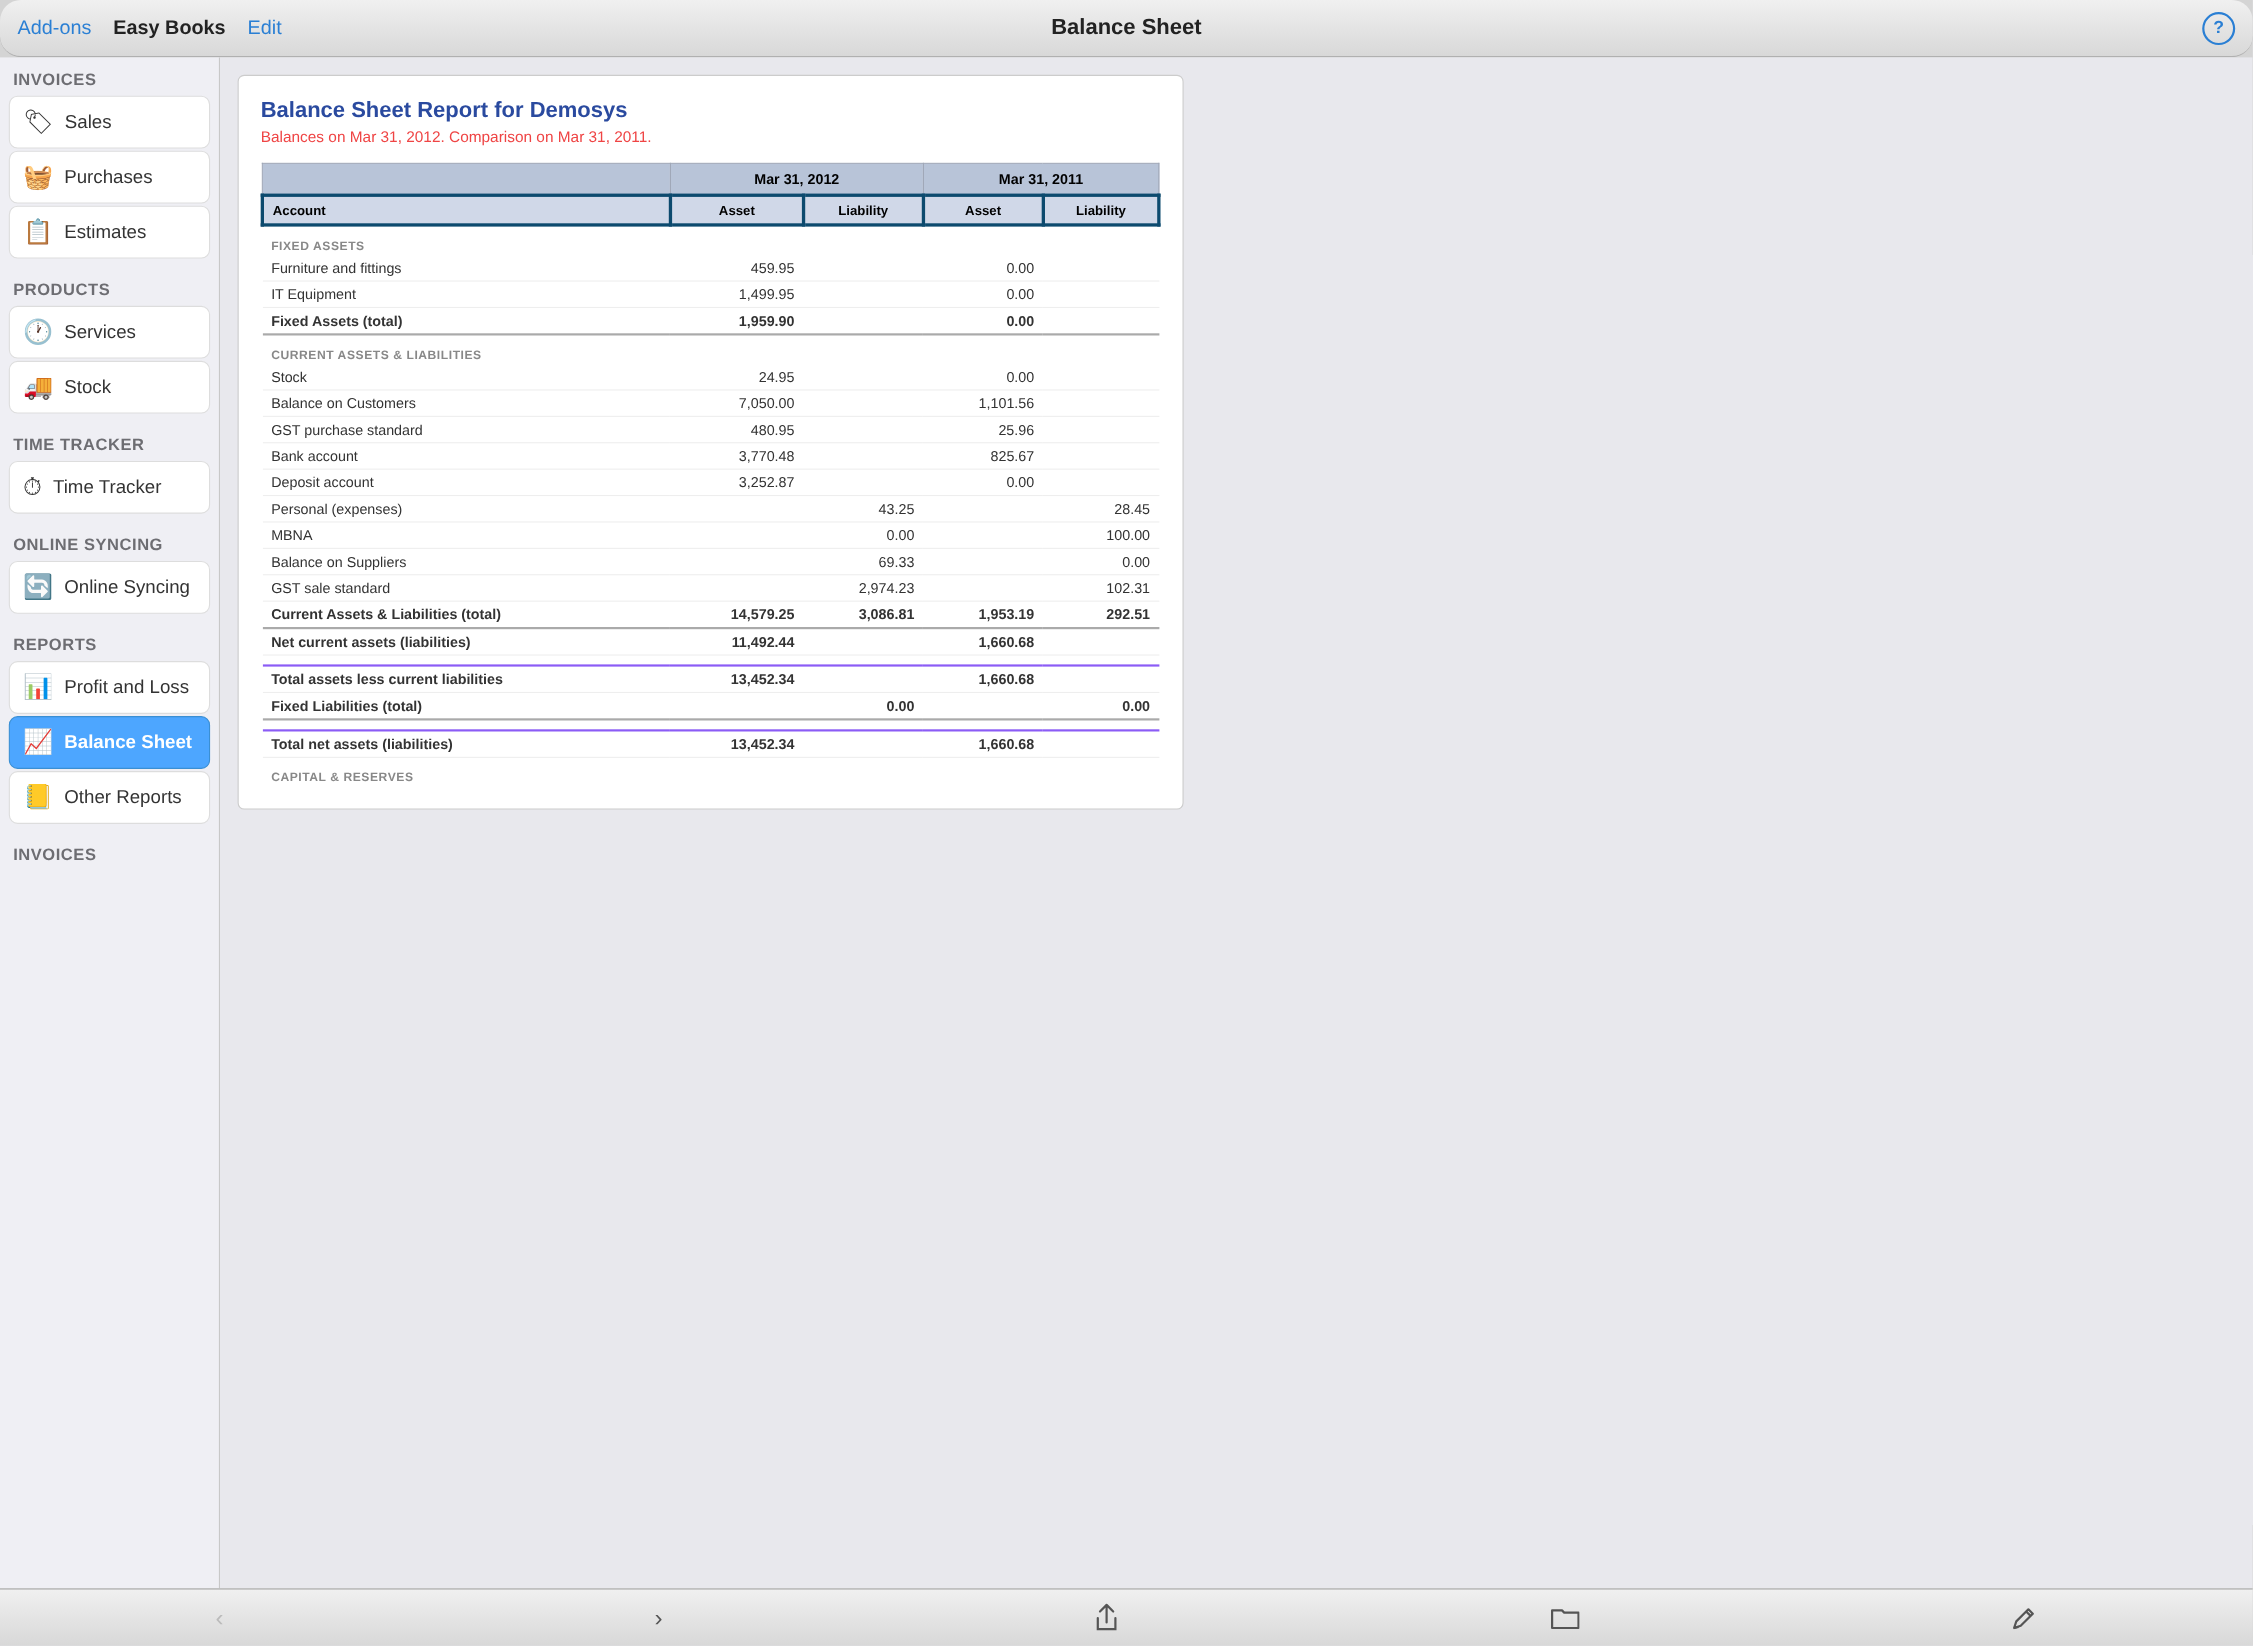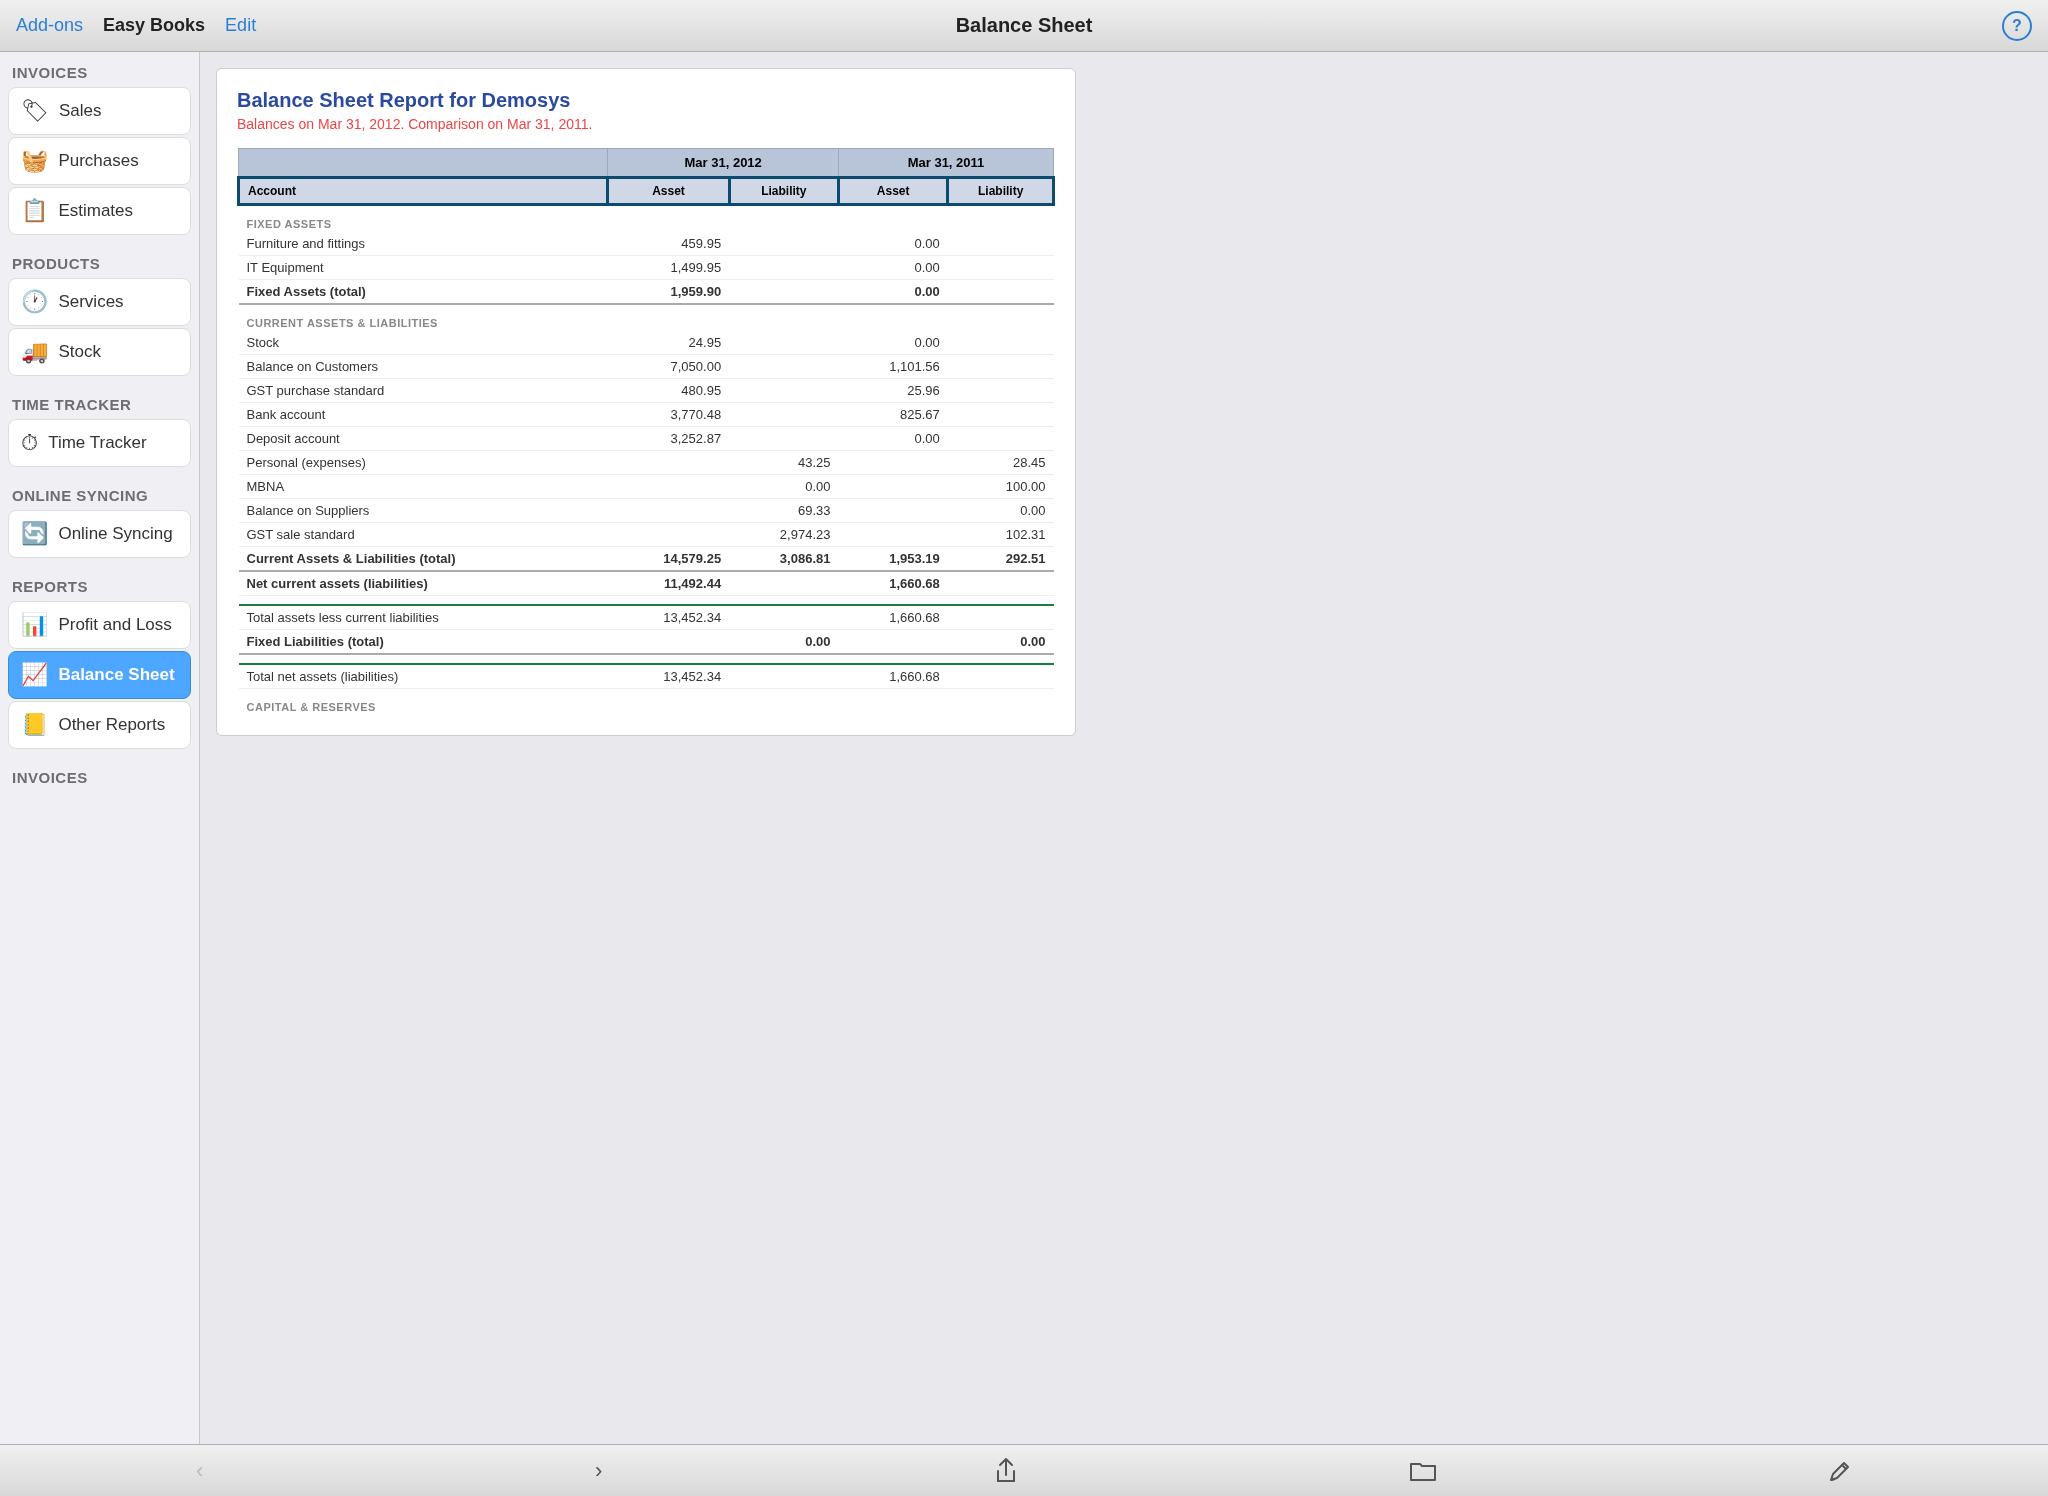--- a/index.html
+++ b/index.html
@@ -3,21 +3,21 @@
   <meta charset="utf-8">
   <style>
     * { box-sizing: border-box; margin: 0; padding: 0; }
     body { font-family: -apple-system, 'Helvetica Neue', Arial, sans-serif; background: #d4d4d4; display: flex; flex-direction: column; height: 100vh; overflow: hidden; }
 
     
     .top-nav {
       display: flex; align-items: center; justify-content: space-between;
       background: linear-gradient(to bottom, #f0f0f0, #d8d8d8);
       border-bottom: 1px solid #b0b0b0;
-      padding: 0 16px; height: 52px; flex-shrink: 0;
+      padding: 0 16px; height: 52px; flex-shrink: 0; border-radius: 19px;
     }
     .top-nav .nav-left { display: flex; gap: 20px; align-items: center; }
     .top-nav .nav-title { font-size: 20px; font-weight: bold; color: #222; position: absolute; left: 50%; transform: translateX(-50%); }
     .top-nav .nav-link { color: #2a7fd4; font-size: 18px; cursor: pointer; }
     .top-nav .nav-app { font-size: 18px; font-weight: bold; color: #222; }
     .top-nav .nav-right { display: flex; align-items: center; }
     .top-nav .help-btn { width: 30px; height: 30px; border-radius: 50%; border: 2px solid #2a7fd4; color: #2a7fd4; display: flex; align-items: center; justify-content: center; font-size: 16px; font-weight: bold; cursor: pointer; }
 
     
     .main-layout { display: flex; flex: 1; overflow: hidden; }
@@ -68,21 +68,21 @@
     .bs-table .sub-header-row th.account-col { text-align: left; }
 
     .bs-table td { padding: 4px 8px; border-bottom: 1px solid #eee; font-size: 13px; }
     .bs-table td.account-name { color: #333; }
     .bs-table td.value { text-align: right; color: #333; }
     .bs-table tr.section-header td {
       font-size: 11px; font-weight: bold; color: #888; padding-top: 12px; padding-bottom: 2px; letter-spacing: 0.5px; background: transparent; border: none;
     }
     .bs-table tr.total-row td { font-weight: bold; border-top: 1px solid #aaa; border-bottom: 2px solid #aaa; }
     .bs-table tr.net-row td { font-weight: bold; }
-    .bs-table tr.grand-total td { font-weight: normal; border-top: 2px solid #15803d; margin-left: 16px; }
+    .bs-table tr.grand-total td { font-weight: bold; border-top: 2px solid #8b5cf6; margin-left: 16px; }
 
     
     .bottom-toolbar {
       display: flex; align-items: center; justify-content: space-around;
       background: linear-gradient(to bottom, #f0f0f0, #d8d8d8);
       border-top: 1px solid #b0b0b0; height: 52px; flex-shrink: 0;
     }
     .bottom-btn { display: flex; align-items: center; justify-content: center; cursor: pointer; padding: 8px 20px; font-size: 22px; color: #555; }
     .bottom-btn.disabled { color: #bbb; }
   </style>

